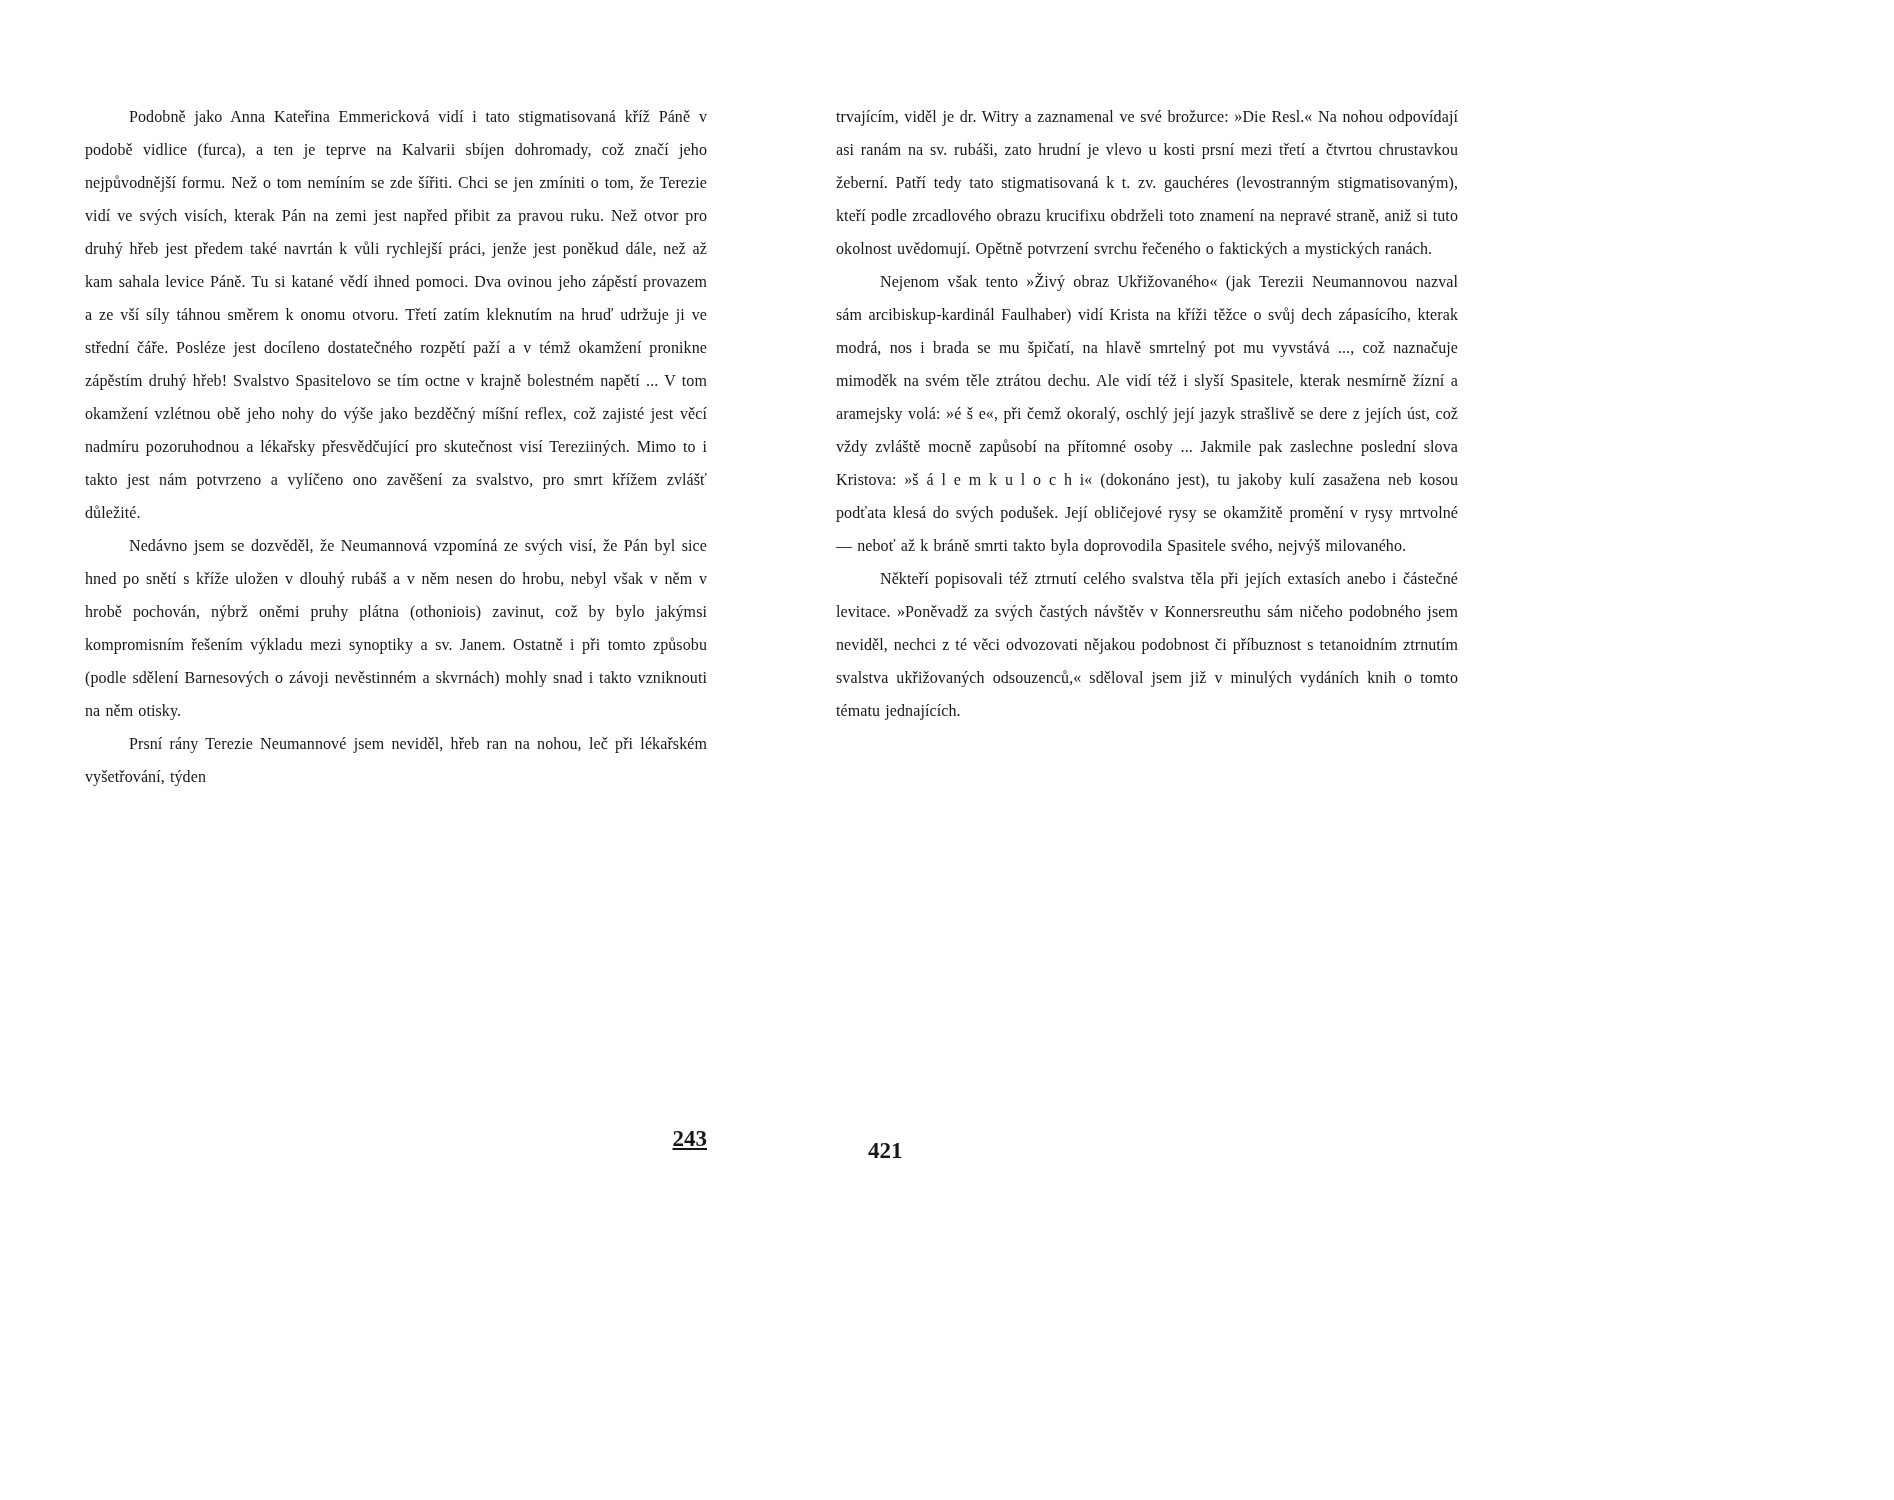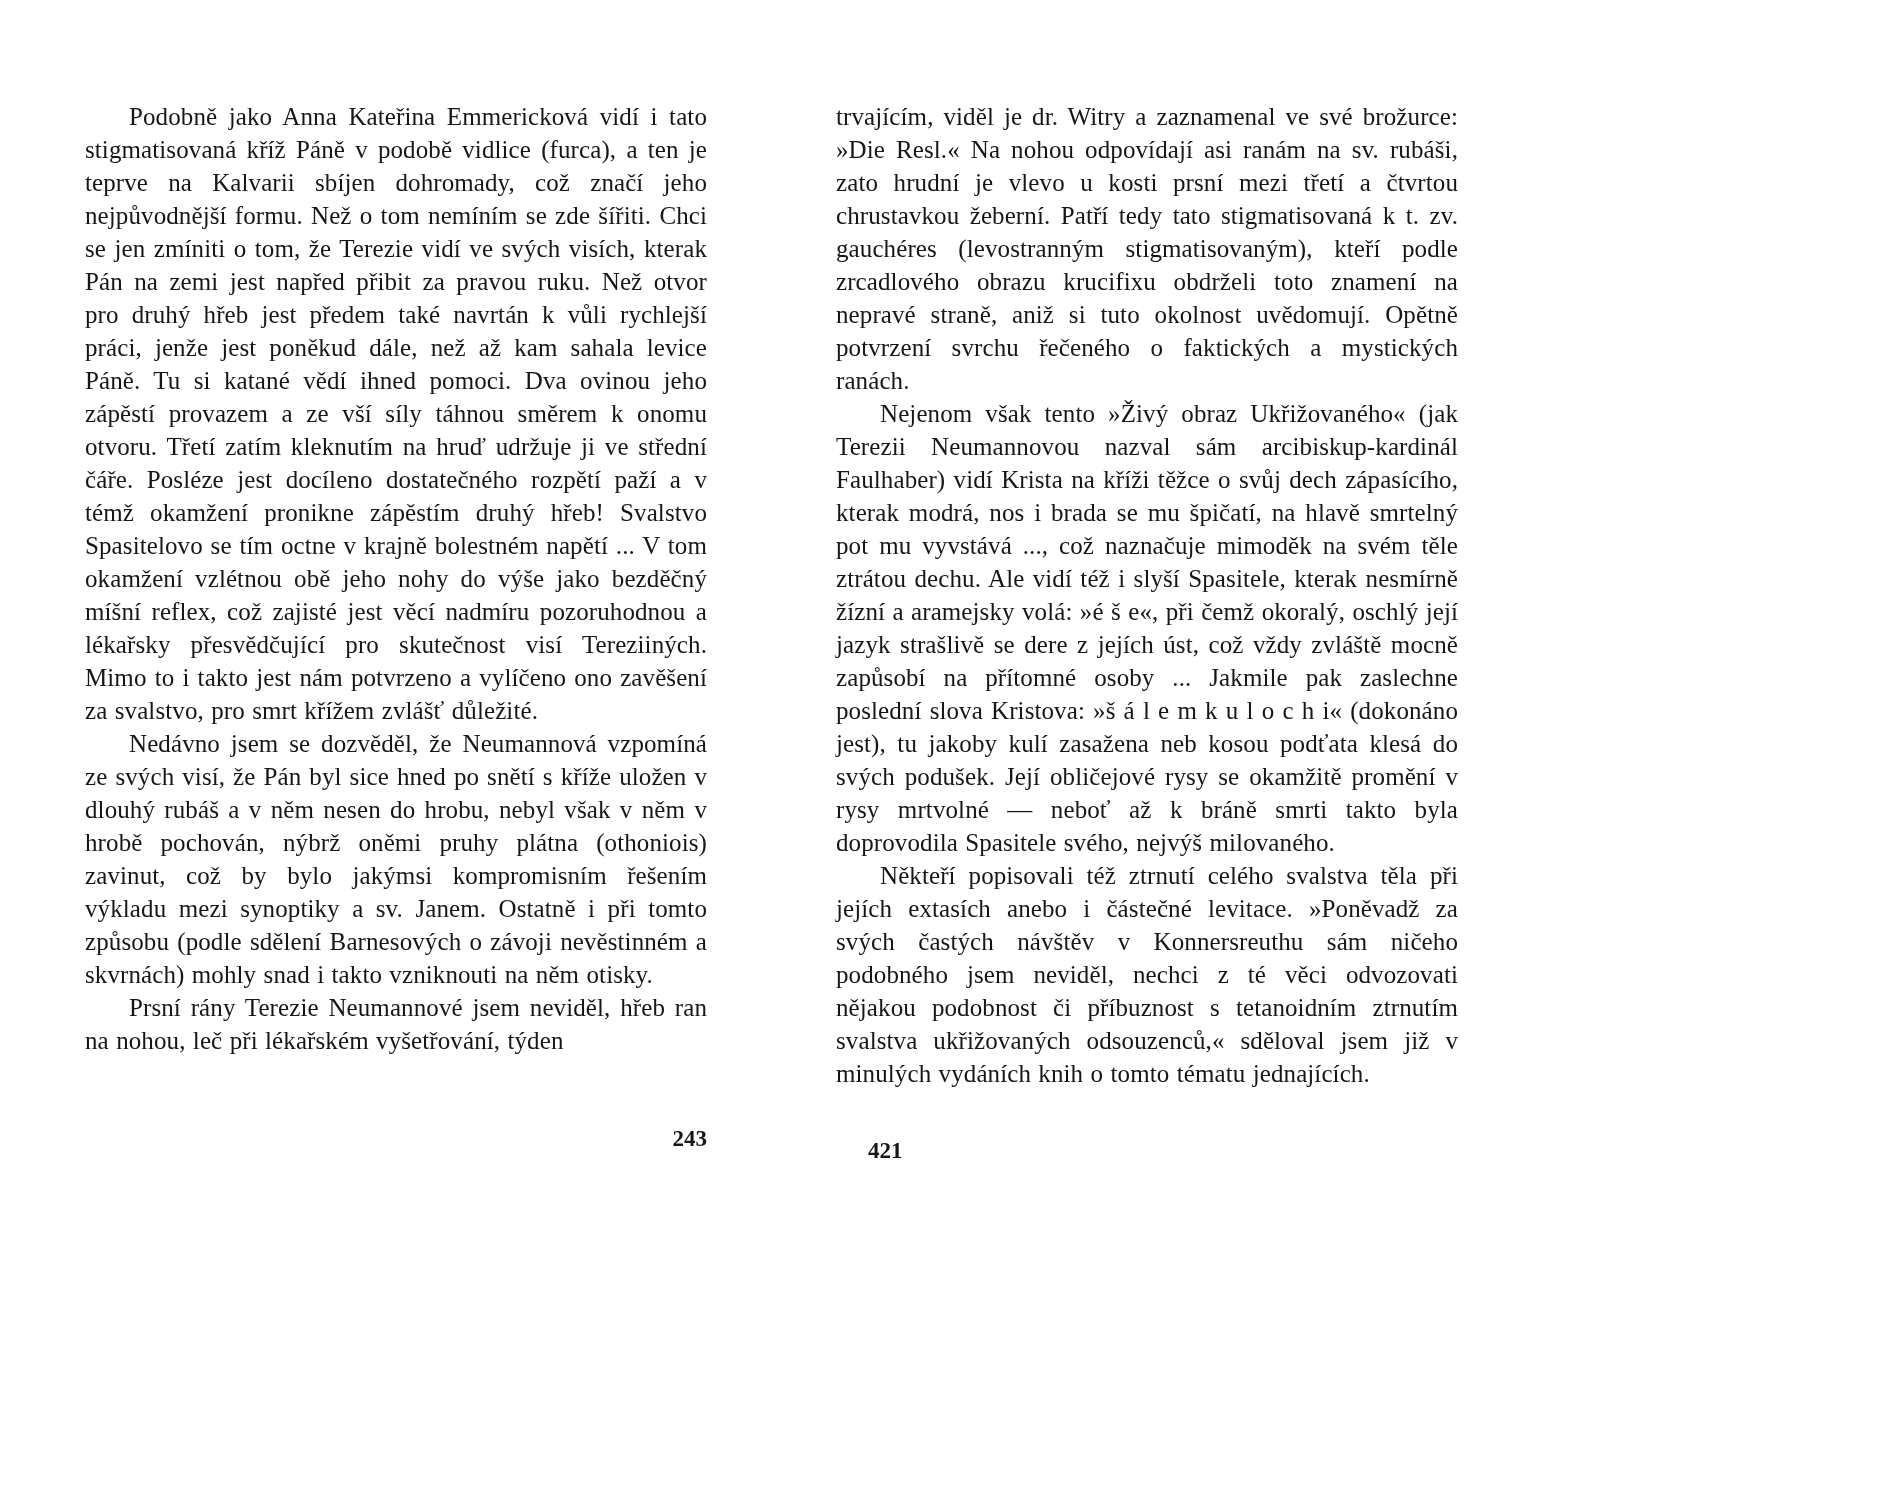--- a/index.html
+++ b/index.html
@@ -13,21 +13,21 @@
     height: 1500px;
     background: #ffffff;
     font-family: "Liberation Serif", "DejaVu Serif", serif;
     color: #161616;
     overflow: hidden;
   }
   .page-text {
     position: absolute;
     top: 100px;
     width: 622px;
-    font-size: 25px;
+    font-size: 16px;
     line-height: 33px;
     text-align: justify;
     letter-spacing: 0.1px;
   }
   .page-text.left  { left: 85px; }
   .page-text.right { left: 836px; }
   .para {
     margin: 0;
     text-indent: 44px;
     word-spacing: 1px;
@@ -38,20 +38,21 @@
     font-size: 23px;
     font-weight: bold;
     color: #161616;
   }
   .page-number.num-left {
     left: 85px;
     top: 1126px;
     width: 622px;
     text-align: right;
     padding-right: 6px;
+    text-decoration: underline;
   }
   .page-number.num-right {
     left: 868px;
     top: 1138px;
     text-align: left;
   }
 </style>
 </head>
 <body>
 

